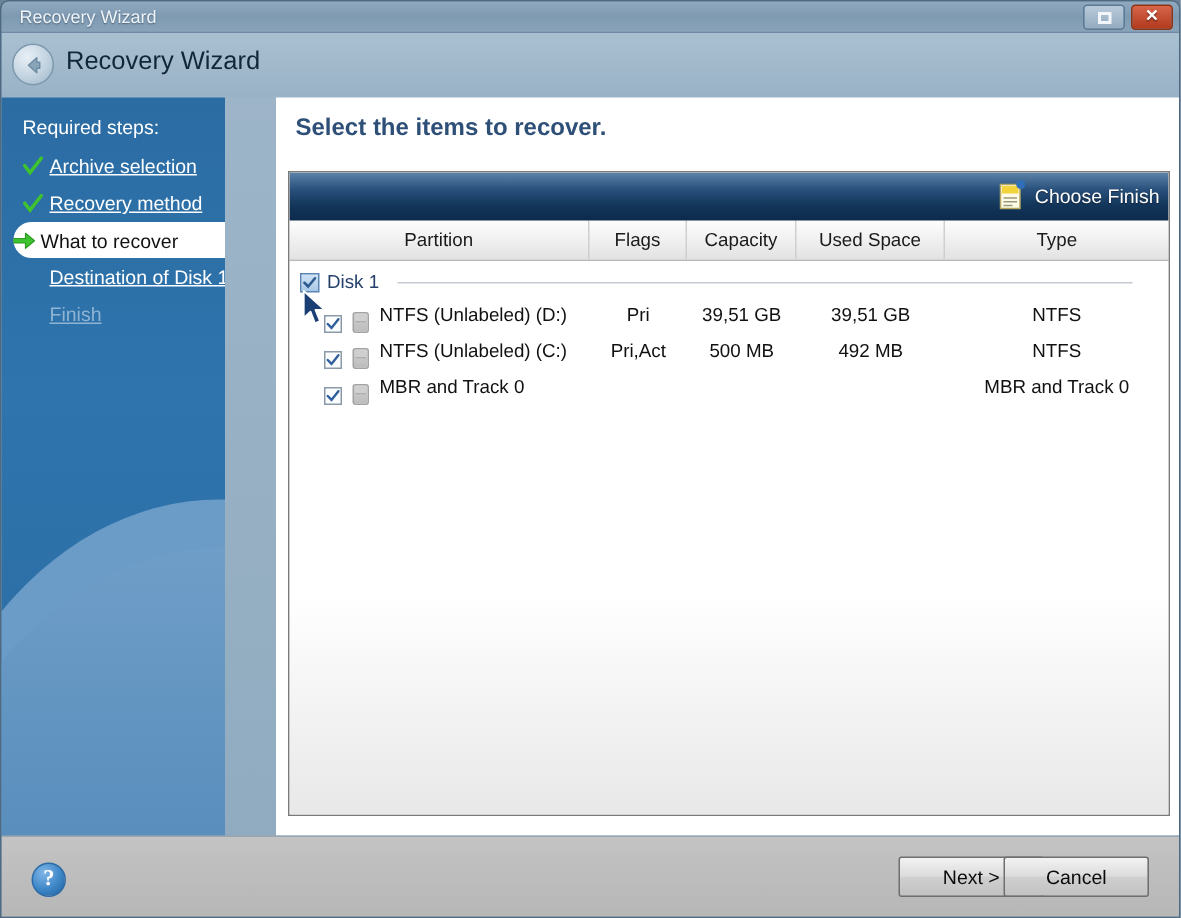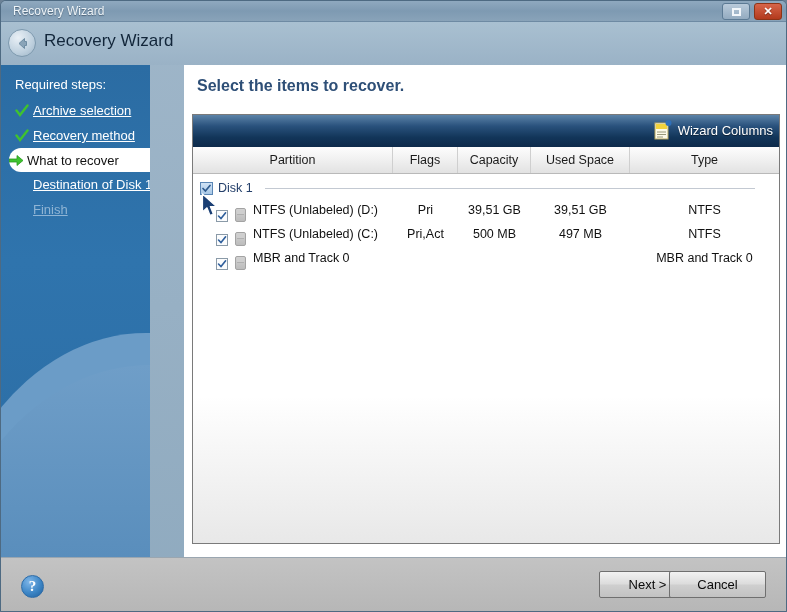--- a/index.html
+++ b/index.html
@@ -399,21 +399,21 @@
           <span class="cc-icon">
             <svg width="18" height="20" viewBox="0 0 18 20">
               <rect x="1" y="3" width="13" height="16" fill="#fdfbe8" stroke="#b8a85f" stroke-width="1"></rect>
               <rect x="2" y="4" width="11" height="5" fill="#f2d33c"></rect>
               <line x1="3" y1="12" x2="12" y2="12" stroke="#9a9a7a" stroke-width="1"></line>
               <line x1="3" y1="14.5" x2="12" y2="14.5" stroke="#9a9a7a" stroke-width="1"></line>
               <line x1="3" y1="17" x2="9" y2="17" stroke="#9a9a7a" stroke-width="1"></line>
               <circle cx="14.5" cy="3" r="3" fill="#2f6fb8"></circle>
             </svg>
           </span>
-          <span class="cc-label">Wizard Columns</span>
+          <span class="cc-label">Choose Finish</span>
         </div>
       </div>
 
       <div class="thead">
         <div class="th" style="width:200px">Partition</div>
         <div class="th" style="width:65px">Flags</div>
         <div class="th" style="width:73px">Capacity</div>
         <div class="th" style="width:99px">Used Space</div>
         <div class="th" style="width:149px">Type</div>
       </div>
@@ -451,21 +451,21 @@
             <span class="cb">
               <svg width="10" height="10" viewBox="0 0 10 10">
                   <path d="M1.5 5 L4 7.6 L8.6 1.8" fill="none" stroke="#2f5f9c" stroke-width="1.6" stroke-linecap="round"></path>
                 </svg>
             </span>
             <span class="drv"></span>
             <span>NTFS (Unlabeled) (C:)</span>
           </div>
           <div class="td center" style="width:65px">Pri,Act</div>
           <div class="td center" style="width:73px">500 MB</div>
-          <div class="td center" style="width:99px">497 MB</div>
+          <div class="td center" style="width:99px">492 MB</div>
           <div class="td center" style="width:149px">NTFS</div>
         </div>
 
         <div class="trow">
           <div class="td part" style="width:200px">
             <span class="cb">
               <svg width="10" height="10" viewBox="0 0 10 10">
                   <path d="M1.5 5 L4 7.6 L8.6 1.8" fill="none" stroke="#2f5f9c" stroke-width="1.6" stroke-linecap="round"></path>
                 </svg>
             </span>

